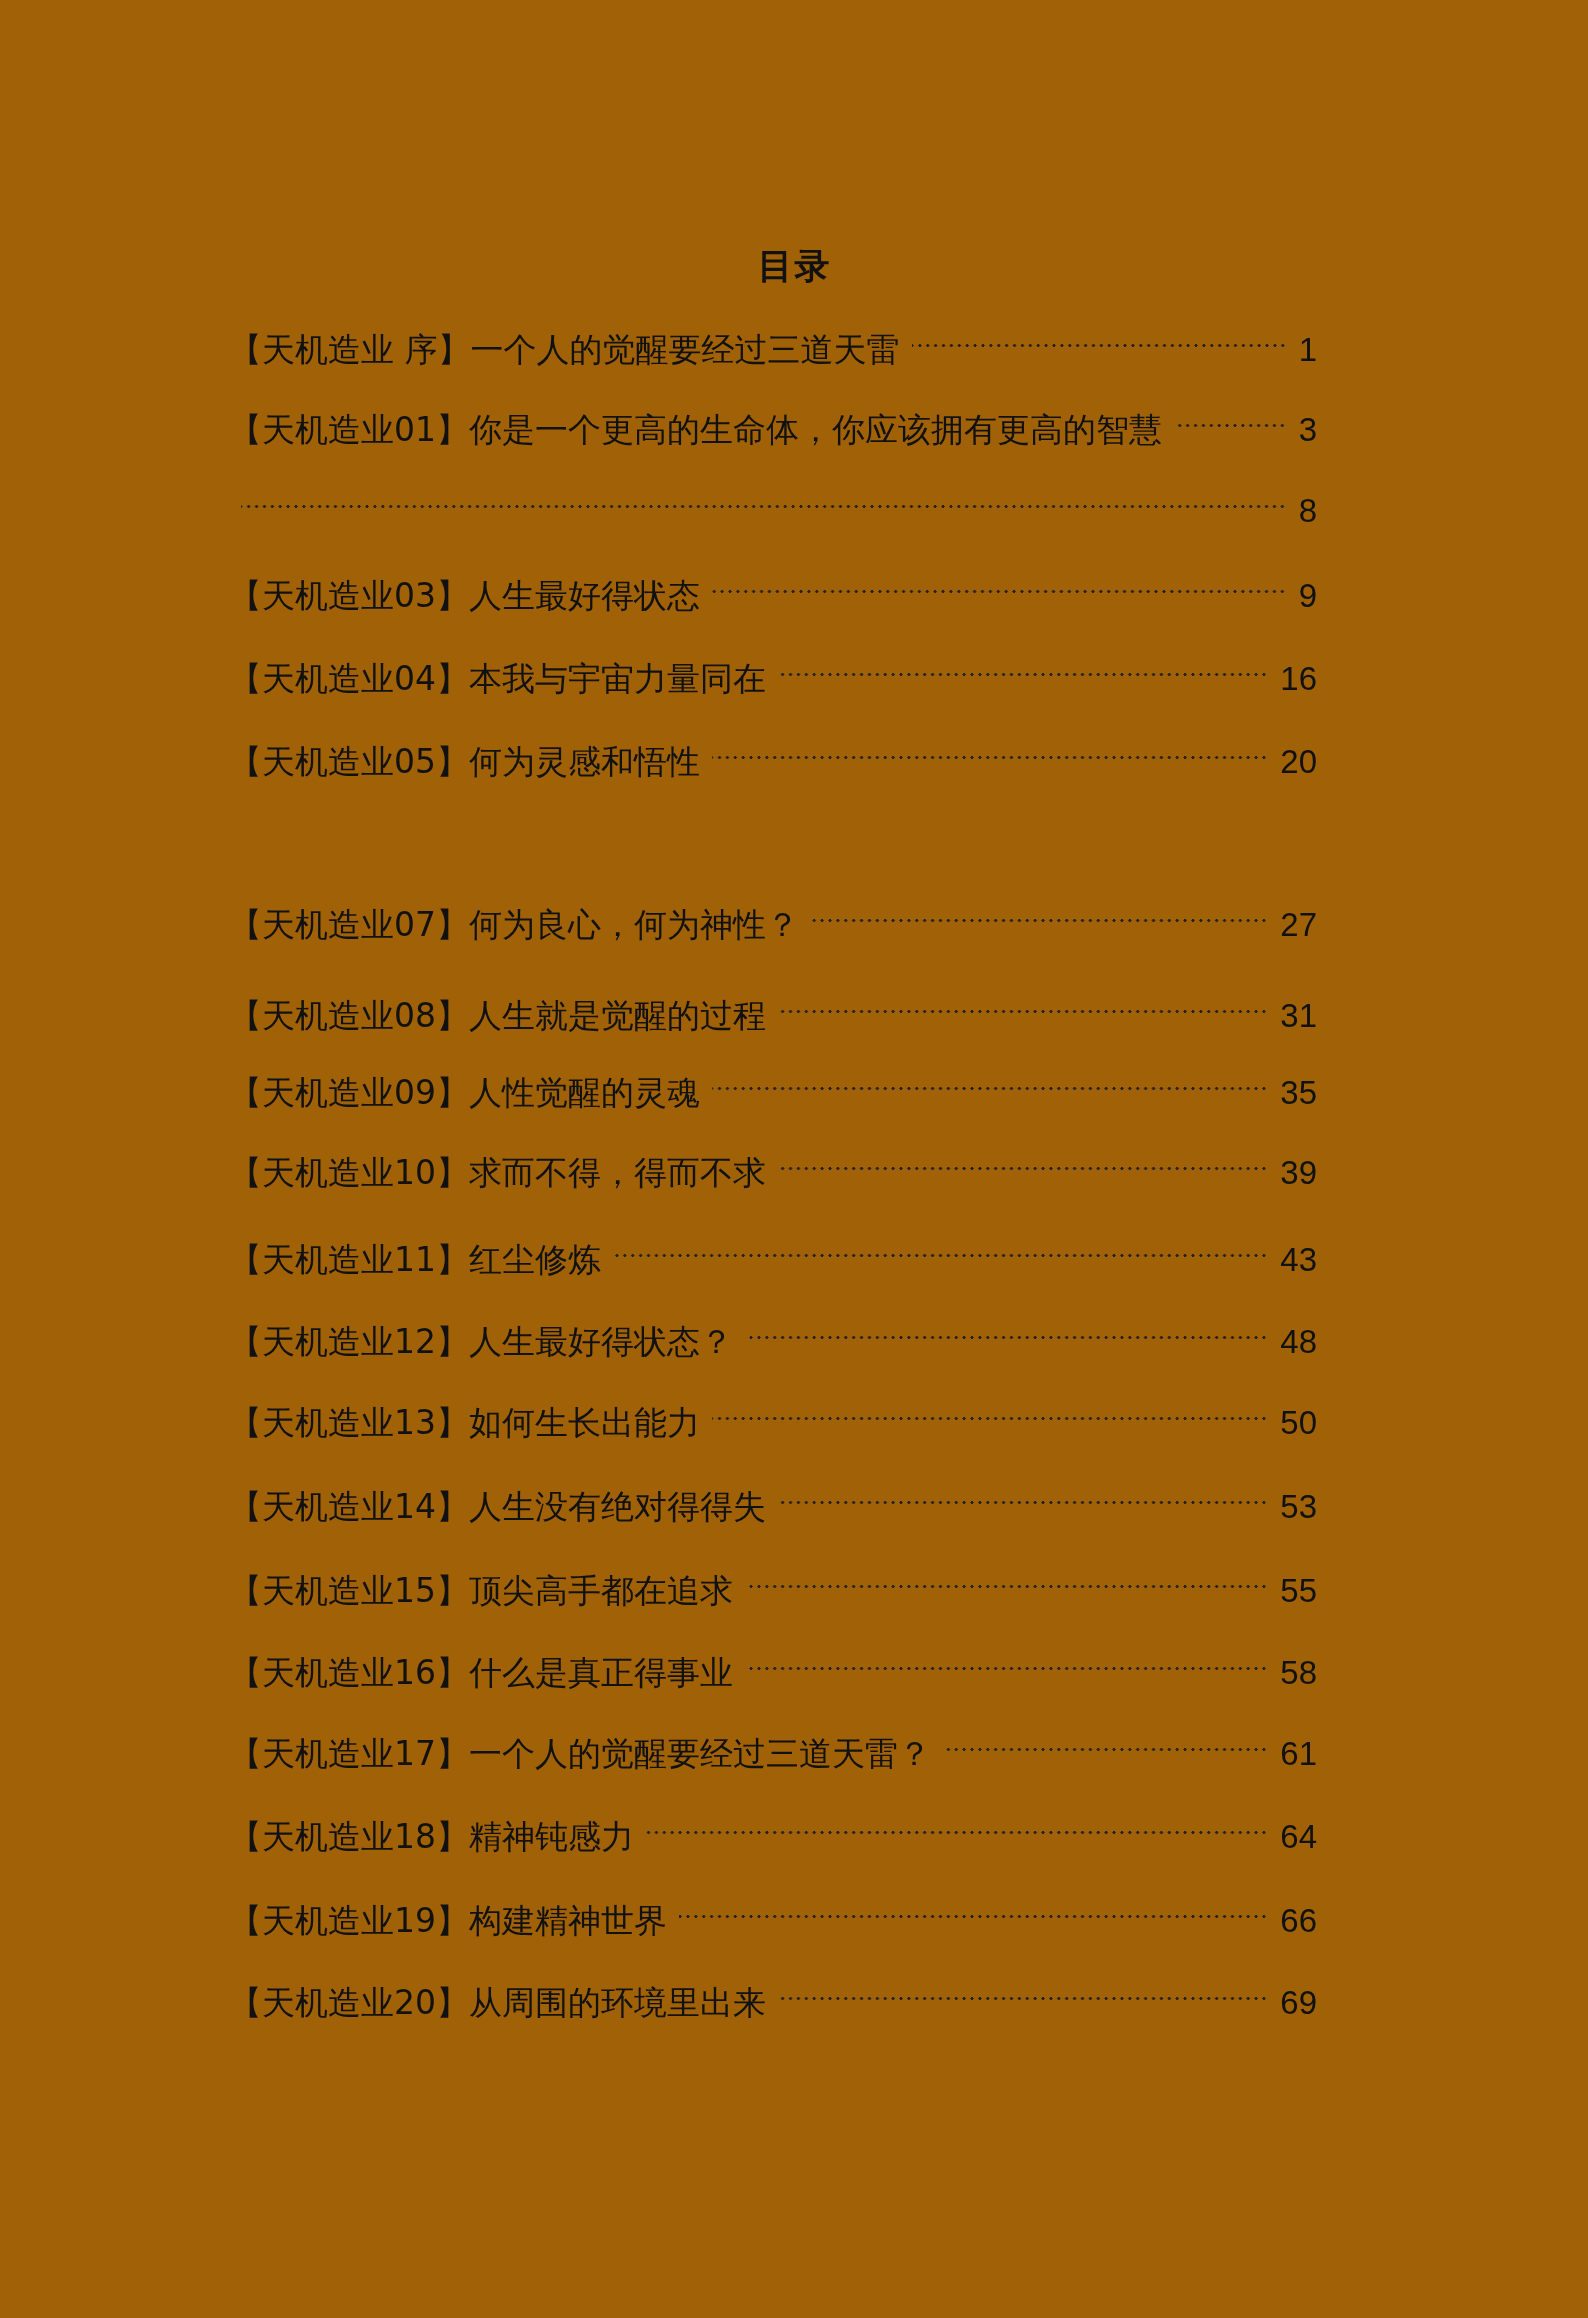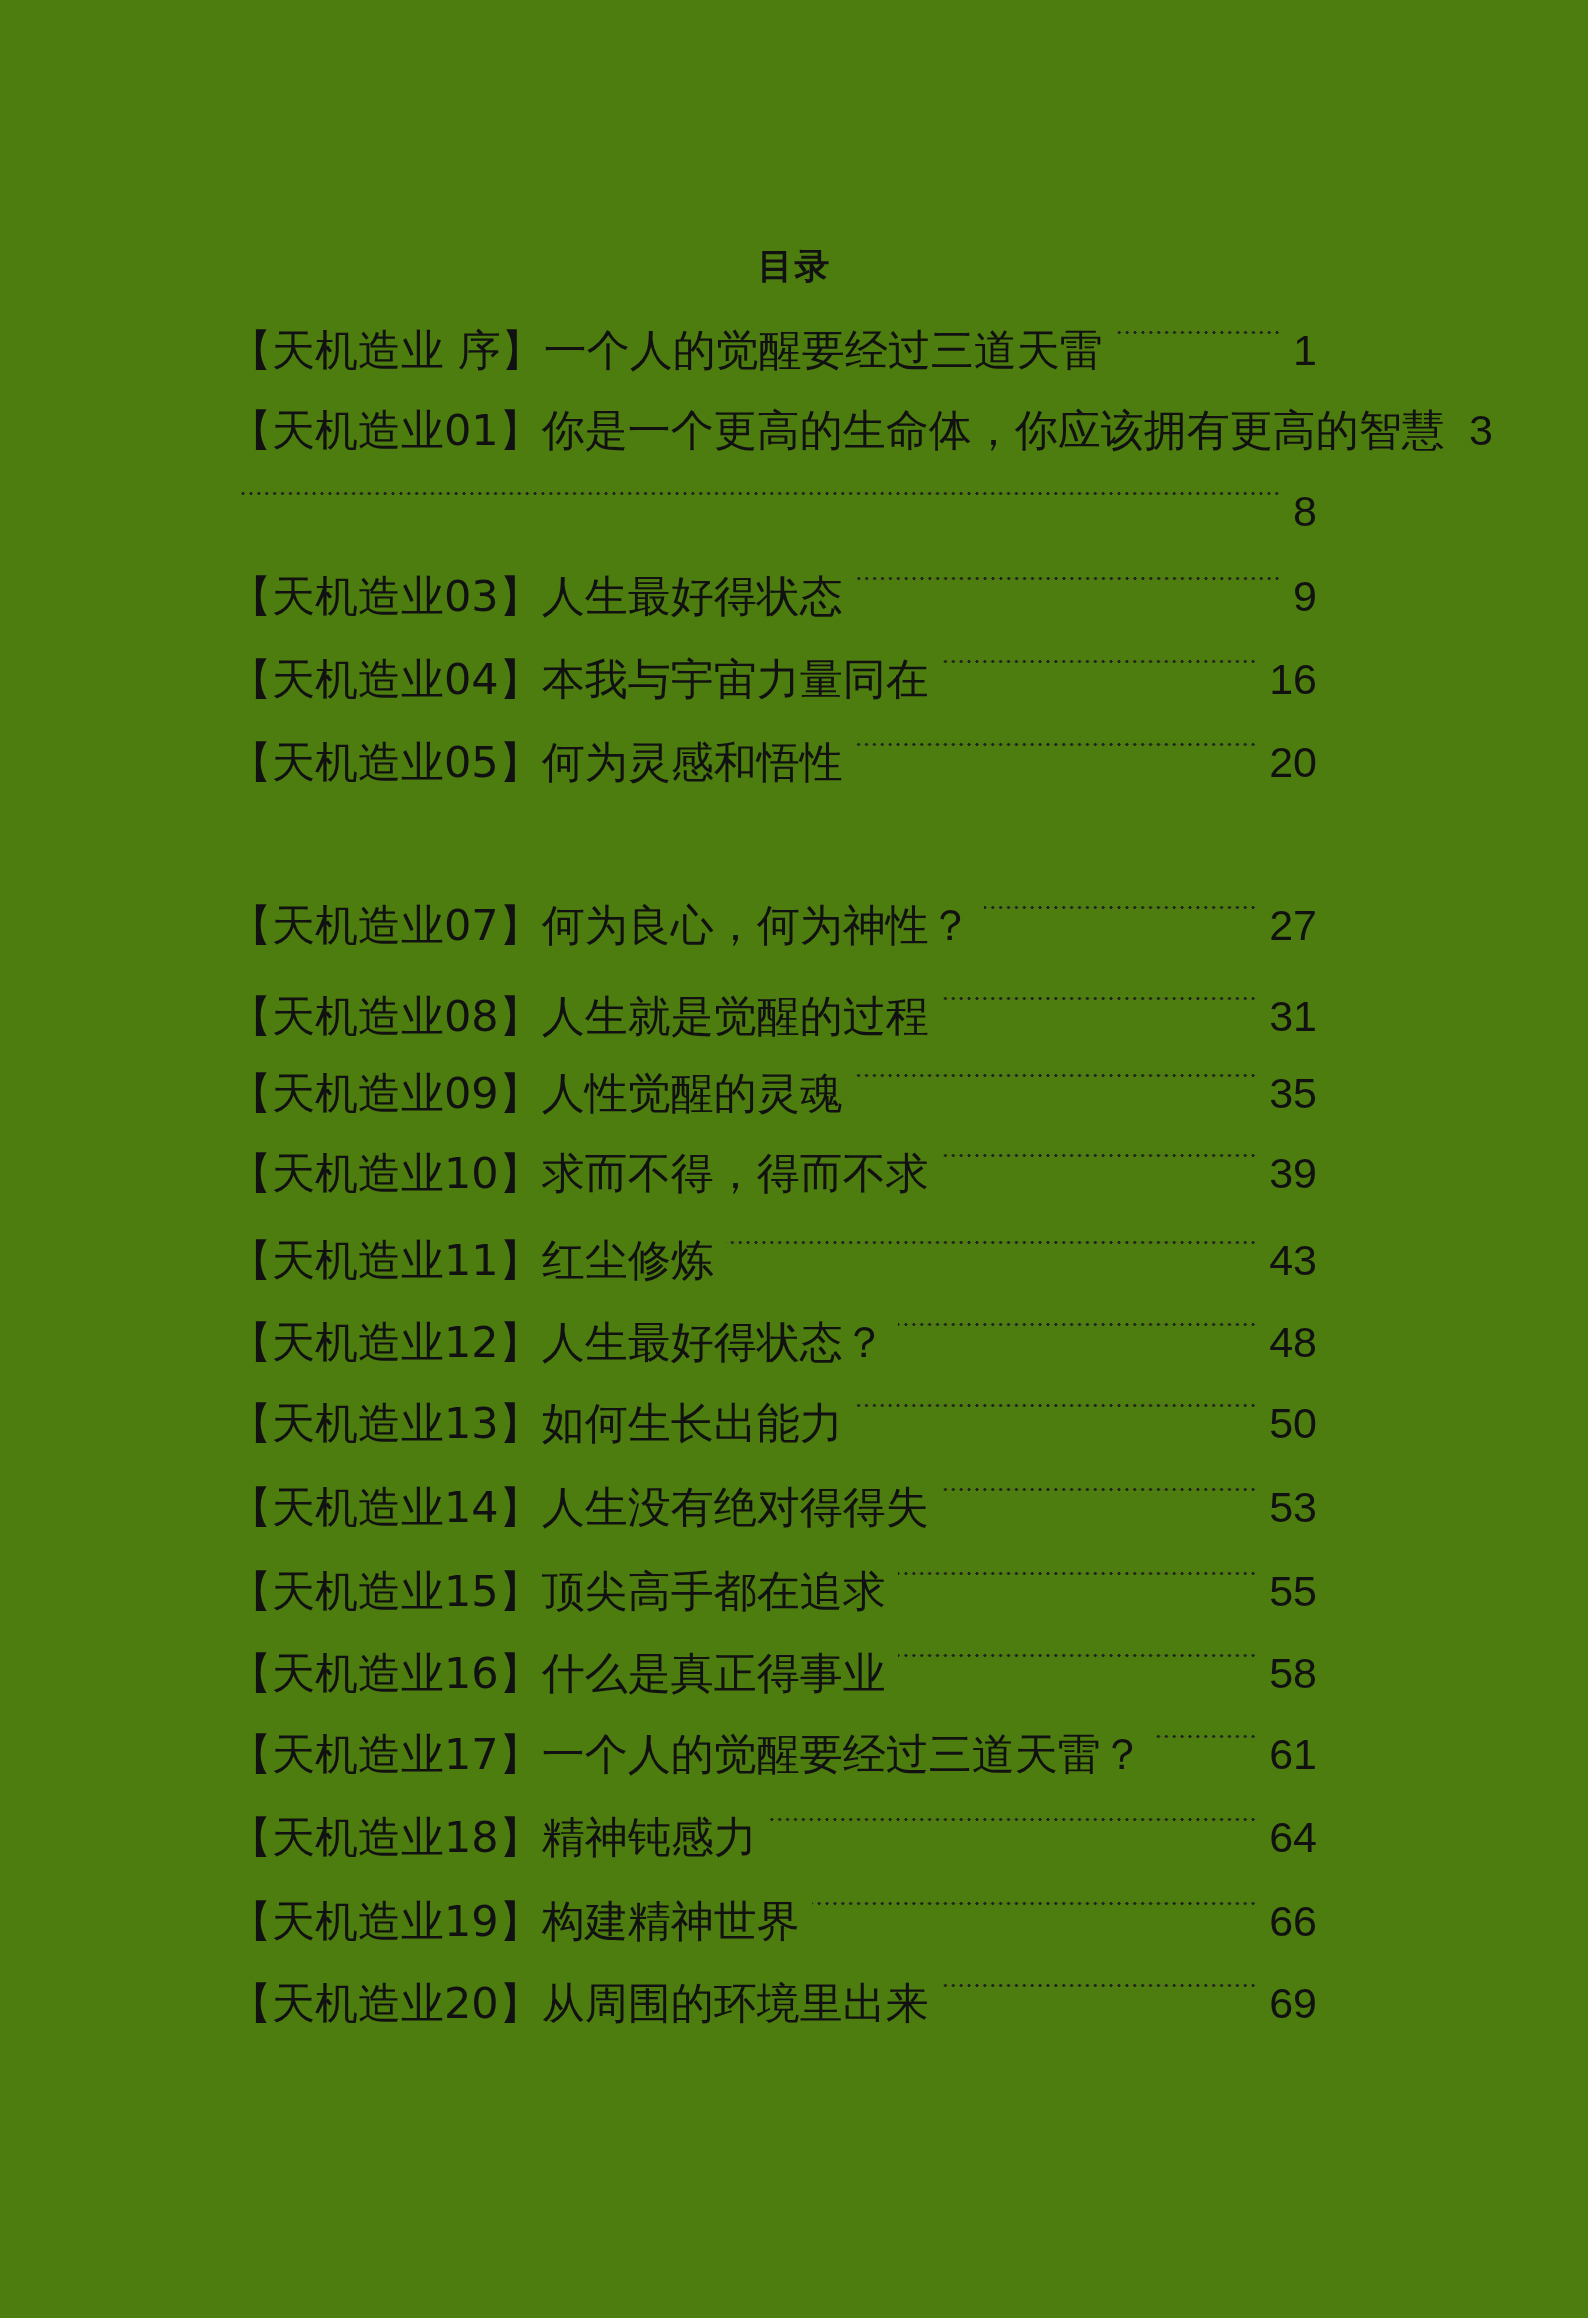--- a/index.html
+++ b/index.html
@@ -1,23 +1,23 @@
 <!DOCTYPE html>
 <html style="font-size:14px"><head>
 <meta charset="utf-8">
 <style>
   html, body { margin: 0; padding: 0; background: #ffffff; }
   body { width: 1589px; height: 2319px; position: relative; overflow: hidden;
          font-family: "DejaVu Sans", "Liberation Sans", sans-serif; color: #111111; }
-  .page { position: absolute; left: 0; top: 0; width: 1589px; height: 2319px; background: #4d7c0f; }
+  .page { position: absolute; left: 0; top: 0; width: 1589px; height: 2319px; background: #a16207; }
   .title { position: absolute; left: 0; width: 1589px; top: 245px; text-align: center;
            font-size: 35px; font-weight: bold; line-height: 42px; letter-spacing: 1.7px; }
   .toc { position: absolute; left: 229px; width: 1088px; top: 0; height: 2319px; }
   .row { position: absolute; left: 0; width: 1088px; height: 42px; display: flex;
-         align-items: flex-start; font-size: 43px; line-height: 42px; white-space: nowrap; }
+         align-items: center; font-size: 33px; line-height: 42px; white-space: nowrap; }
   .label { flex: 0 0 auto; }
   .leader { flex: 1 1 auto; overflow: hidden; margin: 0 12.2px 8.7px 12.2px; height: 7px;
             background-image: radial-gradient(circle, #222 1.4px, transparent 1.7px);
             background-size: 7.9px 7px; background-repeat: repeat-x; background-position: right center; }
   .page-num { flex: 0 0 auto; min-width: 17.5px; text-align: right; font-family: "Liberation Sans", sans-serif; }
 </style>
 </head>
 <body>
 
 <div class="page">

